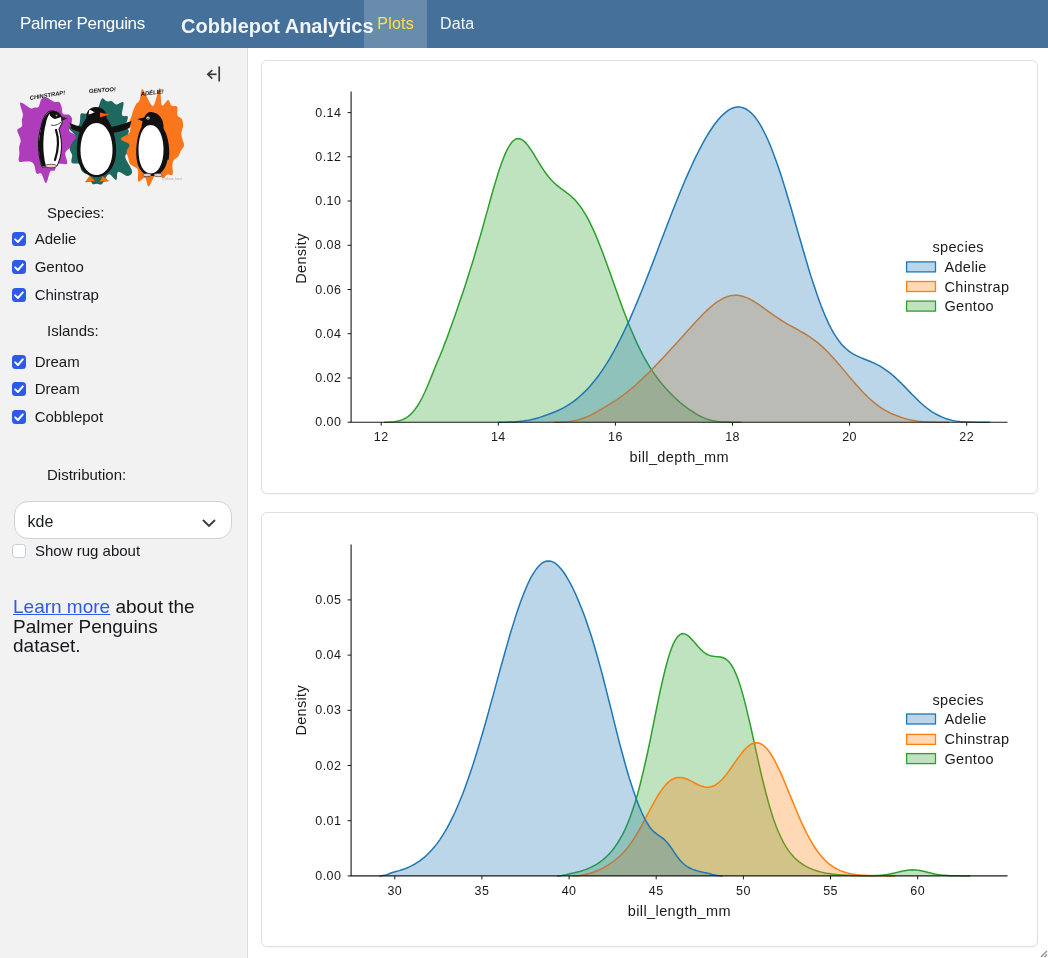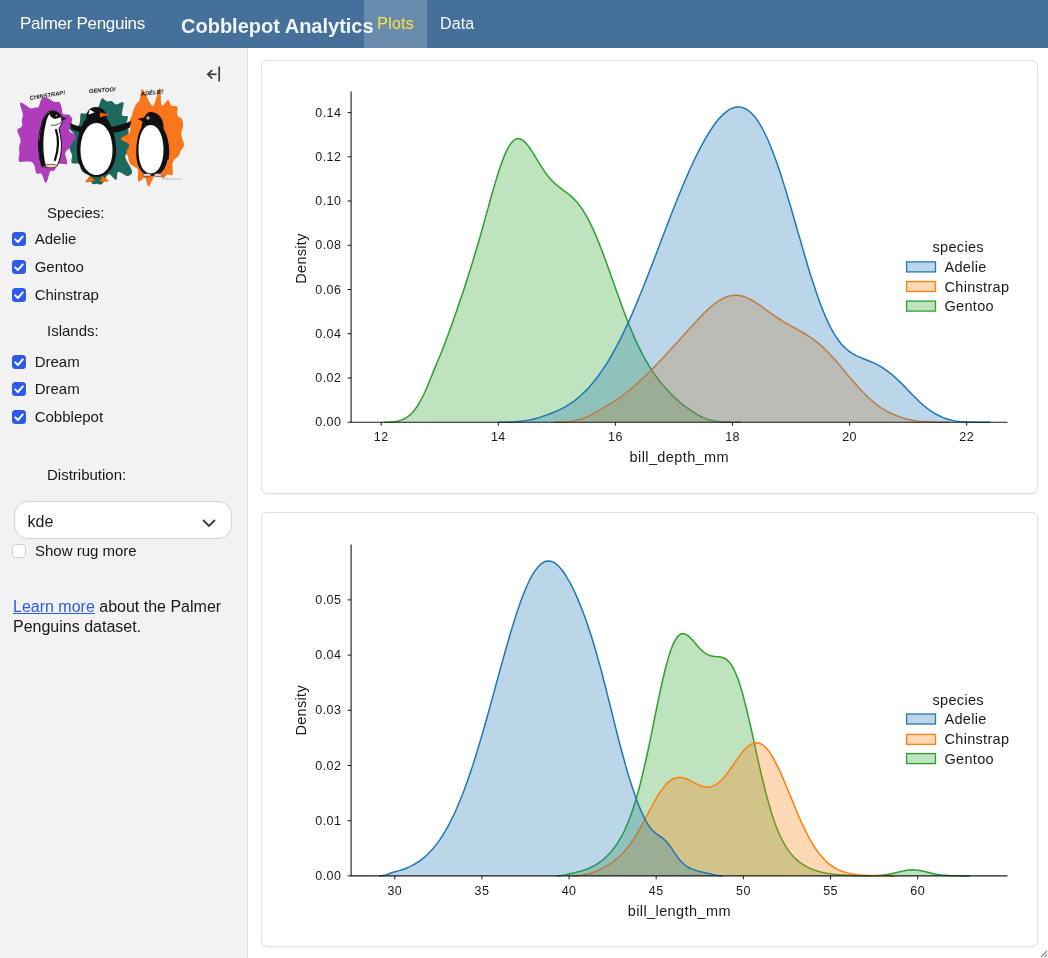--- a/index.html
+++ b/index.html
@@ -11,21 +11,21 @@
 .sidebar { position:absolute; left:0; top:48px; width:248px; height:910px; background:#f2f2f2; border-right:1px solid #d9dbde; }
 .collapse { position:absolute; left:206px; top:16.5px; }
 .lab { position:absolute; left:13px; color:#17181c; font-size:15px;margin-left:34px; }
 .row { position:absolute; height:14px; }
 .cb { position:absolute; left:0; top:0; width:14px; height:14px; background:#2d5ae9; border-radius:3.5px; }
 .cb svg { position:absolute; left:0; top:0; }
 .cb.un { background:#fff; border:1px solid #c8cdd3; }
 .cbl { position:absolute; left:23px; top:-2px; font-size:15px; color:#17181c; white-space:nowrap; }
 .select { position:absolute; left:13.5px; top:437.3px; width:218px; height:38px; background:#fff; border:1px solid #ced3da; border-radius:14px; font-size:16px; color:#1a1d20; line-height:39px; padding-left:13px;margin-top:16px; }
 .select svg { position:absolute; right:15px; top:17px; }
-.learn { position:absolute; left:13px; top:549px; width:210px; font-size:16px; line-height:19.6px; color:#17181c; }
+.learn { position:absolute; left:13px; top:549px; width:210px; font-size:19px; line-height:19.6px; color:#17181c; }
 .learn a { color:#2d5ae9; text-decoration:underline; }
 .card { position:absolute; left:260.5px; width:777px; background:#fff; border:1px solid #dde0e3; border-radius:6px; box-shadow:0 1px 2px rgba(0,0,0,0.04); }
 </style></head><body>
 <div class="nav">
   <span class="brand">Palmer Penguins</span>
     <span class="sub">Cobblepot Analytics</span>
   <div class="tabs"><span class="tab active">Plots</span><span class="tab">Data</span></div>
 </div>
 <div class="sidebar">
   <svg class="collapse" width="18" height="18" viewBox="0 0 18 18">
@@ -116,21 +116,21 @@
         </svg>
       </span>
       <span class="cbl">Cobblepot</span>
     </div>
   <div class="lab" style="top:418px">Distribution:</div>
   <div class="select">kde<svg width="14" height="9" viewBox="0 0 14 9">
         <path d="M1.5 1.5 L7 7 L12.5 1.5" stroke="#343a40" stroke-width="1.8" fill="none" stroke-linecap="round"></path>
       </svg></div>
   <div class="row" style="left:12px;top:495.7px">
       <span class="cb un"></span>
-      <span class="cbl">Show rug more</span>
+      <span class="cbl">Show rug about</span>
     </div>
   <p class="learn"><a>Learn more</a> about the Palmer Penguins dataset.</p>
 </div>
 <div class="card" style="top:59.8px;height:434.3px">
     <svg width="774" height="430" viewBox="0 0 774 430" style="position:absolute;left:0;top:0" font-family="'Liberation Sans',sans-serif">
       <path d="M122.1 361.20L124.7 361.18L127.2 361.11L129.7 360.97L132.3 360.72L134.8 360.33L137.3 359.74L139.9 358.91L142.4 357.78L144.9 356.29L147.5 354.37L150.0 351.98L152.5 349.05L155.1 345.55L157.6 341.46L160.1 336.77L162.7 331.53L165.2 325.80L167.7 319.69L170.3 313.38L172.8 307.08L175.3 301.05L177.9 294.98L180.4 288.66L182.9 282.13L185.5 275.40L188.0 268.51L190.5 261.47L193.1 254.30L195.6 247.02L198.1 239.61L200.7 232.08L203.2 224.42L205.7 216.60L208.2 208.62L210.8 200.44L213.3 192.05L215.8 183.46L218.4 174.66L220.9 165.69L223.4 156.58L226.0 147.42L228.5 138.29L231.0 129.30L233.6 120.60L236.1 112.33L238.6 104.65L241.2 97.70L243.7 91.63L246.2 86.56L248.8 82.58L251.3 79.75L253.8 78.09L256.4 77.58L258.9 78.16L261.4 79.72L264.0 82.13L266.5 85.23L269.0 88.87L271.6 92.85L274.1 97.02L276.6 101.21L279.2 105.30L281.7 109.18L284.2 112.76L286.8 116.02L289.3 118.93L291.8 121.52L294.4 123.82L296.9 125.89L299.4 127.82L302.0 129.67L304.5 131.54L307.0 133.52L309.6 135.67L312.1 138.09L314.6 140.81L317.2 143.90L319.7 147.39L322.2 151.30L324.8 155.63L327.3 160.40L329.8 165.57L332.4 171.14L334.9 177.06L337.4 183.30L340.0 189.83L342.5 196.58L345.0 203.51L347.6 210.57L350.1 217.71L352.6 224.87L355.2 232.00L357.7 239.05L360.2 245.99L362.8 252.76L365.3 259.34L367.8 265.68L370.4 271.78L372.9 277.60L375.4 283.14L378.0 288.38L380.5 293.34L383.0 298.00L385.6 302.40L388.1 306.53L390.6 310.41L393.2 314.07L395.7 317.53L398.2 320.79L400.8 323.89L403.3 326.83L405.8 329.63L408.4 332.30L410.9 334.84L413.4 337.26L416.0 339.57L418.5 341.75L421.0 343.81L423.6 345.75L426.1 347.56L428.6 349.28L431.2 350.99L433.7 352.62L436.2 354.13L438.8 355.48L441.3 356.66L443.8 357.67L446.4 358.51L448.9 359.19L451.4 359.73L454.0 360.16L456.5 360.48L459.0 360.72L461.6 360.89L464.1 361.01L466.6 361.09L469.2 361.14L471.7 361.17L474.2 361.19L476.7 361.20L479.3 361.20L479.3 361.2L122.1 361.2Z" fill="#2ca02c" fill-opacity="0.3" stroke="none"></path>
       <path d="M122.1 361.20L124.7 361.18L127.2 361.11L129.7 360.97L132.3 360.72L134.8 360.33L137.3 359.74L139.9 358.91L142.4 357.78L144.9 356.29L147.5 354.37L150.0 351.98L152.5 349.05L155.1 345.55L157.6 341.46L160.1 336.77L162.7 331.53L165.2 325.80L167.7 319.69L170.3 313.38L172.8 307.08L175.3 301.05L177.9 294.98L180.4 288.66L182.9 282.13L185.5 275.40L188.0 268.51L190.5 261.47L193.1 254.30L195.6 247.02L198.1 239.61L200.7 232.08L203.2 224.42L205.7 216.60L208.2 208.62L210.8 200.44L213.3 192.05L215.8 183.46L218.4 174.66L220.9 165.69L223.4 156.58L226.0 147.42L228.5 138.29L231.0 129.30L233.6 120.60L236.1 112.33L238.6 104.65L241.2 97.70L243.7 91.63L246.2 86.56L248.8 82.58L251.3 79.75L253.8 78.09L256.4 77.58L258.9 78.16L261.4 79.72L264.0 82.13L266.5 85.23L269.0 88.87L271.6 92.85L274.1 97.02L276.6 101.21L279.2 105.30L281.7 109.18L284.2 112.76L286.8 116.02L289.3 118.93L291.8 121.52L294.4 123.82L296.9 125.89L299.4 127.82L302.0 129.67L304.5 131.54L307.0 133.52L309.6 135.67L312.1 138.09L314.6 140.81L317.2 143.90L319.7 147.39L322.2 151.30L324.8 155.63L327.3 160.40L329.8 165.57L332.4 171.14L334.9 177.06L337.4 183.30L340.0 189.83L342.5 196.58L345.0 203.51L347.6 210.57L350.1 217.71L352.6 224.87L355.2 232.00L357.7 239.05L360.2 245.99L362.8 252.76L365.3 259.34L367.8 265.68L370.4 271.78L372.9 277.60L375.4 283.14L378.0 288.38L380.5 293.34L383.0 298.00L385.6 302.40L388.1 306.53L390.6 310.41L393.2 314.07L395.7 317.53L398.2 320.79L400.8 323.89L403.3 326.83L405.8 329.63L408.4 332.30L410.9 334.84L413.4 337.26L416.0 339.57L418.5 341.75L421.0 343.81L423.6 345.75L426.1 347.56L428.6 349.28L431.2 350.99L433.7 352.62L436.2 354.13L438.8 355.48L441.3 356.66L443.8 357.67L446.4 358.51L448.9 359.19L451.4 359.73L454.0 360.16L456.5 360.48L459.0 360.72L461.6 360.89L464.1 361.01L466.6 361.09L469.2 361.14L471.7 361.17L474.2 361.19L476.7 361.20L479.3 361.20" fill="none" stroke="#2ca02c" stroke-width="1.5" stroke-linejoin="round"></path>
       <path d="M291.9 361.20L294.4 361.19L297.0 361.14L299.5 361.06L302.0 360.93L304.5 360.74L307.0 360.48L309.5 360.15L312.1 359.72L314.6 359.20L317.1 358.56L319.6 357.81L322.1 356.94L324.6 355.94L327.2 354.82L329.7 353.58L332.2 352.24L334.7 350.80L337.2 349.31L339.8 347.79L342.3 346.28L344.8 344.86L347.3 343.44L349.8 341.94L352.3 340.37L354.9 338.71L357.4 336.97L359.9 335.15L362.4 333.26L364.9 331.29L367.4 329.25L370.0 327.14L372.5 324.96L375.0 322.72L377.5 320.42L380.0 318.07L382.5 315.66L385.1 313.21L387.6 310.72L390.1 308.18L392.6 305.61L395.1 303.01L397.6 300.37L400.2 297.71L402.7 295.02L405.2 292.31L407.7 289.58L410.2 286.84L412.8 284.07L415.3 281.29L417.8 278.50L420.3 275.70L422.8 272.90L425.3 270.10L427.9 267.31L430.4 264.53L432.9 261.78L435.4 259.07L437.9 256.41L440.4 253.82L443.0 251.31L445.5 248.90L448.0 246.61L450.5 244.46L453.0 242.47L455.5 240.66L458.1 239.04L460.6 237.64L463.1 236.46L465.6 235.53L468.1 234.85L470.6 234.43L473.2 234.26L475.7 234.36L478.2 234.71L480.7 235.30L483.2 236.12L485.8 237.15L488.3 238.37L490.8 239.76L493.3 241.28L495.8 242.92L498.3 244.65L500.9 246.43L503.4 248.25L505.9 250.08L508.4 251.90L510.9 253.68L513.4 255.43L516.0 257.12L518.5 258.75L521.0 260.32L523.5 261.84L526.0 263.30L528.5 264.72L531.1 266.11L533.6 267.49L536.1 268.88L538.6 270.29L541.1 271.73L543.7 273.24L546.2 274.83L548.7 276.50L551.2 278.28L553.7 280.18L556.2 282.20L558.8 284.35L561.3 286.62L563.8 289.03L566.3 291.55L568.8 294.19L571.3 296.93L573.9 299.76L576.4 302.66L578.9 305.62L581.4 308.62L583.9 311.63L586.4 314.65L589.0 317.64L591.5 320.60L594.0 323.50L596.5 326.34L599.0 329.08L601.5 331.73L604.1 334.27L606.6 336.69L609.1 338.98L611.6 341.13L614.1 343.16L616.7 345.04L619.2 346.79L621.7 348.40L624.2 349.88L626.7 351.23L629.2 352.45L631.8 353.56L634.3 354.55L636.8 355.47L639.3 356.35L641.8 357.16L644.3 357.88L646.9 358.52L649.4 359.07L651.9 359.54L654.4 359.93L656.9 360.24L659.4 360.49L662.0 360.69L664.5 360.84L667.0 360.96L669.5 361.04L672.0 361.10L674.5 361.14L677.1 361.17L679.6 361.19L682.1 361.19L684.6 361.20L687.1 361.20L687.1 361.2L291.9 361.2Z" fill="#ff7f0e" fill-opacity="0.3" stroke="none"></path>
       <path d="M291.9 361.20L294.4 361.19L297.0 361.14L299.5 361.06L302.0 360.93L304.5 360.74L307.0 360.48L309.5 360.15L312.1 359.72L314.6 359.20L317.1 358.56L319.6 357.81L322.1 356.94L324.6 355.94L327.2 354.82L329.7 353.58L332.2 352.24L334.7 350.80L337.2 349.31L339.8 347.79L342.3 346.28L344.8 344.86L347.3 343.44L349.8 341.94L352.3 340.37L354.9 338.71L357.4 336.97L359.9 335.15L362.4 333.26L364.9 331.29L367.4 329.25L370.0 327.14L372.5 324.96L375.0 322.72L377.5 320.42L380.0 318.07L382.5 315.66L385.1 313.21L387.6 310.72L390.1 308.18L392.6 305.61L395.1 303.01L397.6 300.37L400.2 297.71L402.7 295.02L405.2 292.31L407.7 289.58L410.2 286.84L412.8 284.07L415.3 281.29L417.8 278.50L420.3 275.70L422.8 272.90L425.3 270.10L427.9 267.31L430.4 264.53L432.9 261.78L435.4 259.07L437.9 256.41L440.4 253.82L443.0 251.31L445.5 248.90L448.0 246.61L450.5 244.46L453.0 242.47L455.5 240.66L458.1 239.04L460.6 237.64L463.1 236.46L465.6 235.53L468.1 234.85L470.6 234.43L473.2 234.26L475.7 234.36L478.2 234.71L480.7 235.30L483.2 236.12L485.8 237.15L488.3 238.37L490.8 239.76L493.3 241.28L495.8 242.92L498.3 244.65L500.9 246.43L503.4 248.25L505.9 250.08L508.4 251.90L510.9 253.68L513.4 255.43L516.0 257.12L518.5 258.75L521.0 260.32L523.5 261.84L526.0 263.30L528.5 264.72L531.1 266.11L533.6 267.49L536.1 268.88L538.6 270.29L541.1 271.73L543.7 273.24L546.2 274.83L548.7 276.50L551.2 278.28L553.7 280.18L556.2 282.20L558.8 284.35L561.3 286.62L563.8 289.03L566.3 291.55L568.8 294.19L571.3 296.93L573.9 299.76L576.4 302.66L578.9 305.62L581.4 308.62L583.9 311.63L586.4 314.65L589.0 317.64L591.5 320.60L594.0 323.50L596.5 326.34L599.0 329.08L601.5 331.73L604.1 334.27L606.6 336.69L609.1 338.98L611.6 341.13L614.1 343.16L616.7 345.04L619.2 346.79L621.7 348.40L624.2 349.88L626.7 351.23L629.2 352.45L631.8 353.56L634.3 354.55L636.8 355.47L639.3 356.35L641.8 357.16L644.3 357.88L646.9 358.52L649.4 359.07L651.9 359.54L654.4 359.93L656.9 360.24L659.4 360.49L662.0 360.69L664.5 360.84L667.0 360.96L669.5 361.04L672.0 361.10L674.5 361.14L677.1 361.17L679.6 361.19L682.1 361.19L684.6 361.20L687.1 361.20" fill="none" stroke="#ff7f0e" stroke-width="1.5" stroke-linejoin="round"></path>
       <path d="M236.3 361.20L238.8 361.19L241.3 361.18L243.9 361.14L246.4 361.08L248.9 360.99L251.4 360.88L254.0 360.72L256.5 360.52L259.0 360.27L261.5 359.97L264.0 359.60L266.6 359.16L269.1 358.65L271.6 358.07L274.1 357.41L276.7 356.68L279.2 355.88L281.7 355.01L284.2 354.11L286.7 353.18L289.3 352.26L291.8 351.30L294.3 350.25L296.8 349.12L299.4 347.88L301.9 346.55L304.4 345.10L306.9 343.54L309.4 341.86L312.0 340.05L314.5 338.10L317.0 336.02L319.5 333.79L322.1 331.41L324.6 328.88L327.1 326.18L329.6 323.32L332.1 320.28L334.7 317.07L337.2 313.68L339.7 310.12L342.2 306.36L344.8 302.43L347.3 298.30L349.8 294.00L352.3 289.50L354.8 284.83L357.4 279.97L359.9 274.94L362.4 269.73L364.9 264.36L367.5 258.83L370.0 253.15L372.5 247.32L375.0 241.35L377.5 235.26L380.1 229.06L382.6 222.76L385.1 216.37L387.6 209.90L390.2 203.38L392.7 196.80L395.2 190.20L397.7 183.58L400.2 176.95L402.8 170.34L405.3 163.76L407.8 157.22L410.3 150.74L412.9 144.34L415.4 138.02L417.9 131.81L420.4 125.71L422.9 119.74L425.5 113.91L428.0 108.23L430.5 102.72L433.0 97.38L435.6 92.24L438.1 87.29L440.6 82.56L443.1 78.05L445.6 73.78L448.2 69.75L450.7 65.98L453.2 62.49L455.7 59.29L458.2 56.39L460.8 53.82L463.3 51.57L465.8 49.68L468.3 48.16L470.9 47.03L473.4 46.30L475.9 45.99L478.4 46.12L480.9 46.70L483.5 47.75L486.0 49.28L488.5 51.31L491.0 53.83L493.6 56.86L496.1 60.39L498.6 64.44L501.1 68.98L503.6 74.01L506.2 79.52L508.7 85.50L511.2 91.91L513.7 98.74L516.3 105.95L518.8 113.52L521.3 121.39L523.8 129.54L526.3 137.92L528.9 146.48L531.4 155.17L533.9 163.95L536.4 172.75L539.0 181.53L541.5 190.24L544.0 198.82L546.5 207.21L549.0 215.38L551.6 223.27L554.1 230.84L556.6 238.04L559.1 244.85L561.7 251.23L564.2 257.17L566.7 262.63L569.2 267.62L571.7 272.13L574.3 276.17L576.8 279.75L579.3 282.91L581.8 285.65L584.4 288.03L586.9 290.08L589.4 291.83L591.9 293.35L594.4 294.68L597.0 295.85L599.5 296.92L602.0 297.94L604.5 298.93L607.1 299.94L609.6 300.99L612.1 302.12L614.6 303.35L617.1 304.69L619.7 306.16L622.2 307.77L624.7 309.53L627.2 311.43L629.8 313.46L632.3 315.64L634.8 317.93L637.3 320.34L639.8 322.83L642.4 325.39L644.9 327.99L647.4 330.61L649.9 333.22L652.5 335.79L655.0 338.30L657.5 340.72L660.0 343.03L662.5 345.21L665.1 347.24L667.6 349.12L670.1 350.83L672.6 352.38L675.2 353.76L677.7 355.01L680.2 356.16L682.7 357.18L685.2 358.05L687.8 358.79L690.3 359.39L692.8 359.87L695.3 360.24L697.9 360.52L700.4 360.73L702.9 360.89L705.4 360.99L707.9 361.07L710.5 361.12L713.0 361.15L715.5 361.17L718.0 361.19L720.6 361.19L723.1 361.20L725.6 361.20L728.1 361.20L728.1 361.2L236.3 361.2Z" fill="#1f77b4" fill-opacity="0.3" stroke="none"></path>

